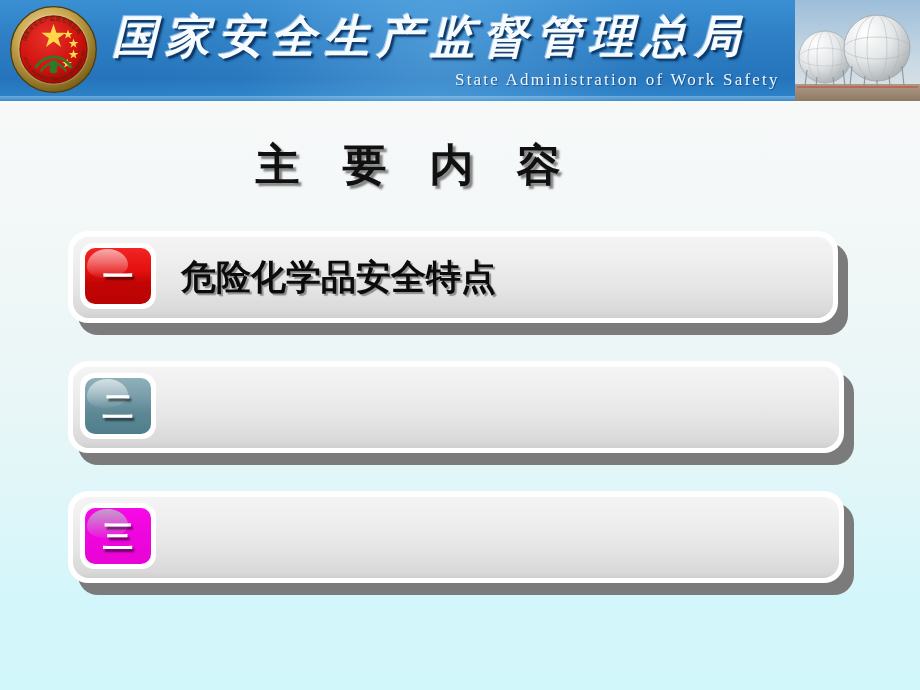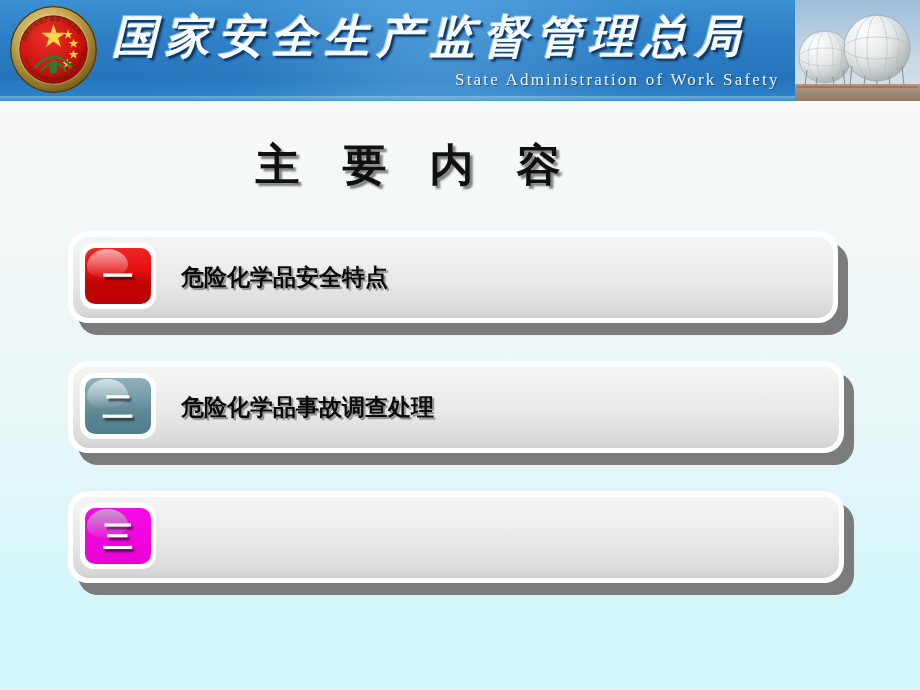--- a/index.html
+++ b/index.html
@@ -211,21 +211,21 @@
     background: linear-gradient(to bottom, #f60ae6 0%, #ef06de 45%, #e803d6 100%);
   }
   .badge.c-magenta .badge-gloss {
     background: linear-gradient(to bottom, rgba(185,185,195,0.85), rgba(230,190,230,0.08));
   }
 
   .row-label {
     margin-left: 108px;
     font-family: "Liberation Serif", "DejaVu Serif", serif;
     font-weight: bold;
-    font-size: 23px;
+    font-size: 35px;
     letter-spacing: 0px;
     color: #0b0b0b;
     text-shadow: 2px 2px 1px rgba(120,120,120,0.8);
     white-space: nowrap;
   }
 </style>
 </head>
 <body>
 
 <div id="slide">
@@ -348,21 +348,20 @@
   <div class="row-wrap" style="top:361px; width:776px; height:92px;">
     <div class="row-shadow"></div>
     <div class="row">
       <div class="row-inner">
         <div class="badge-holder">
           <div class="badge c-slate">
             <div class="badge-gloss"></div>
             <span class="badge-num">二</span>
           </div>
         </div>
-        <div class="row-label">危险化学品事故调查处理</div>
       </div>
     </div>
   </div>
 
   <div class="row-wrap" style="top:491px; width:776px; height:92px;">
     <div class="row-shadow"></div>
     <div class="row">
       <div class="row-inner">
         <div class="badge-holder">
           <div class="badge c-magenta">

